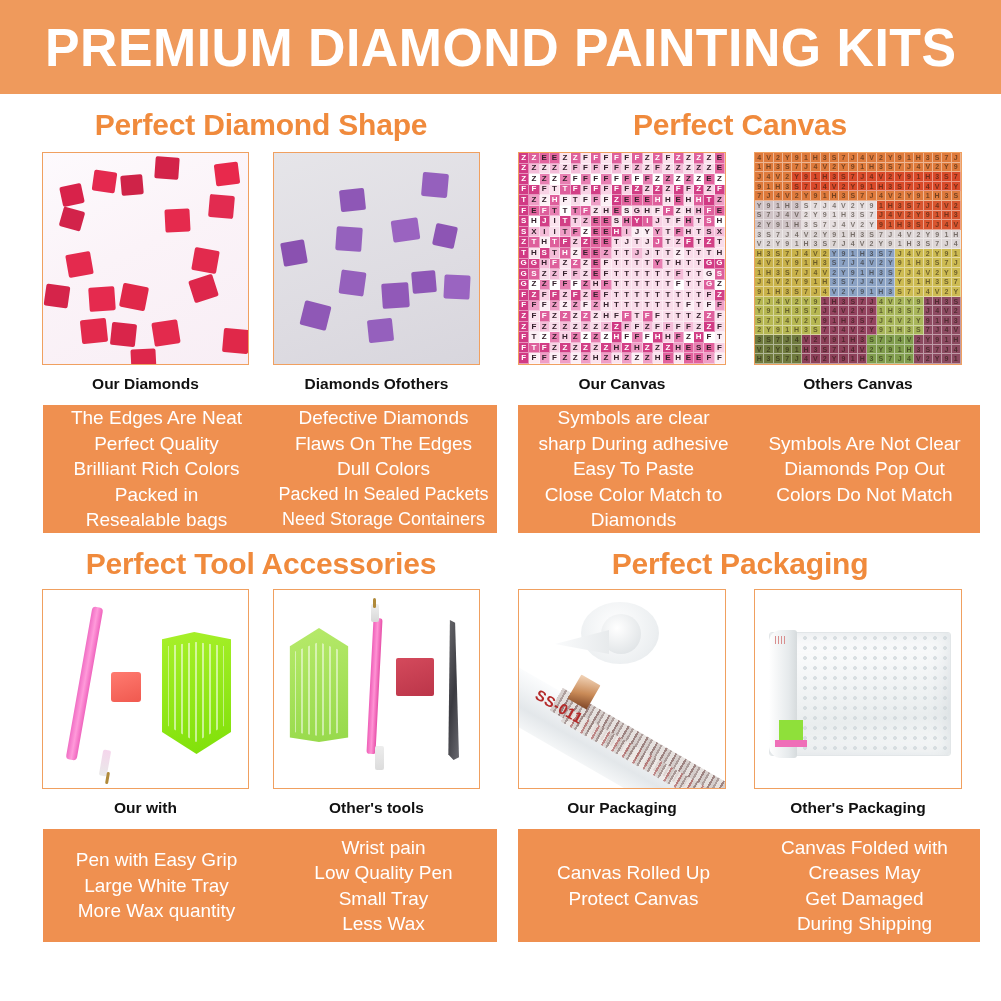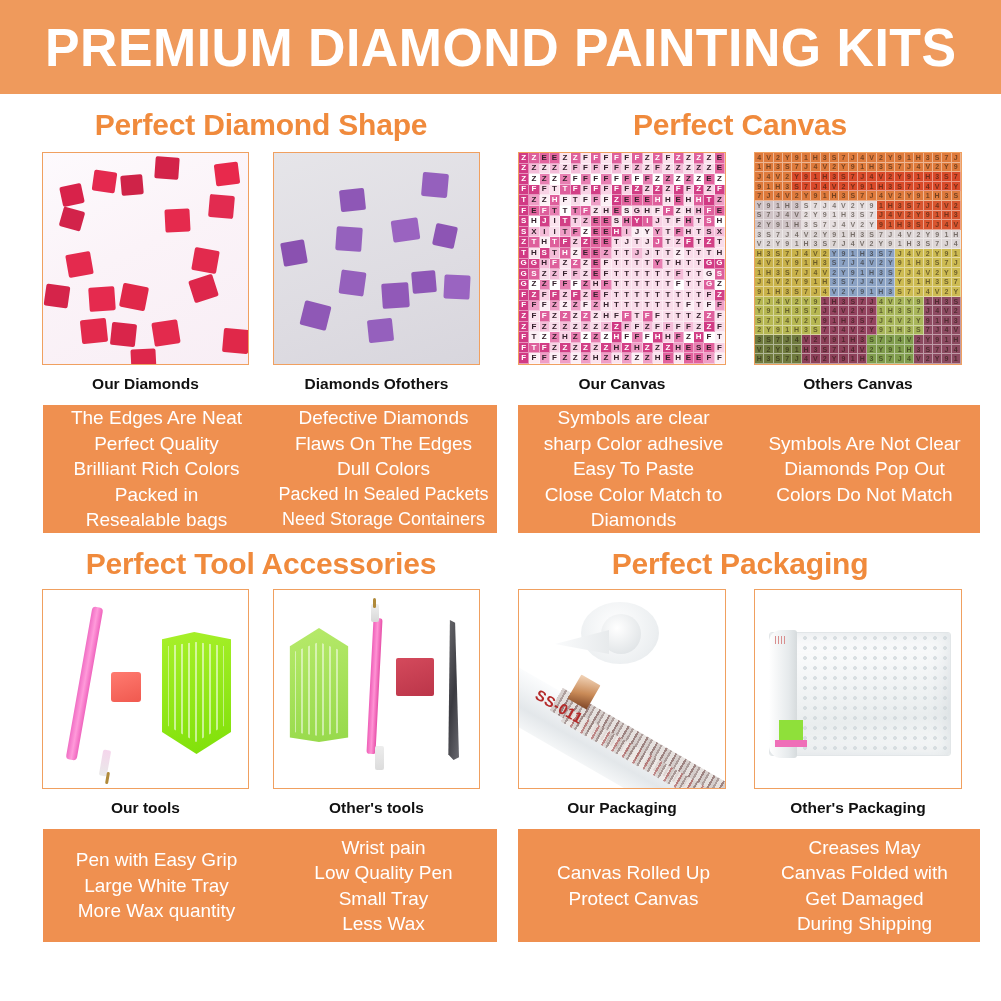--- a/index.html
+++ b/index.html
@@ -1085,21 +1085,21 @@
 
     <div class="caption-row" style="margin-top:10px; padding:0 18px;">
       <div class="caption" style="width:208px;">Our Canvas</div>
       <div style="width:28px"></div>
       <div class="caption" style="width:208px;">Others Canvas</div>
     </div>
 
     <div class="info-band" style="margin-top:12px; margin-left:18px; width:462px; height:128px;">
       <div class="info-col">
         <div>Symbols are clear</div>
-        <div>sharp Color adhesive</div>
+        <div>sharp During adhesive</div>
         <div>Easy To Paste</div>
         <div>Close Color Match to</div>
         <div>Diamonds</div>
       </div>
       <div class="info-col">
         <div>Symbols Are Not Clear</div>
         <div>Diamonds Pop Out</div>
         <div>Colors Do Not Match</div>
       </div>
     </div>
@@ -1136,21 +1136,21 @@
         <span class="pen" style="left:99px;top:8px;width:3px;height:10px;background:#b08a3a;"></span>
         <span class="pen" style="left:101px;top:156px;width:9px;height:24px;background:linear-gradient(180deg,#ededed,#dcdcdc);border-radius:2px;"></span>
 
         <span style="position:absolute;left:122px;top:68px;width:38px;height:38px;background:linear-gradient(160deg,#d44a5c,#bb3549);border-radius:2px;"></span>
 
         <span style="position:absolute;left:172px;top:30px;width:13px;height:140px;background:linear-gradient(100deg,#6e6e72,#3b3b41 55%,#6a6a70);clip-path:polygon(30% 0%,70% 2%,100% 98%,58% 100%,18% 96%);"></span>
       </div>
     </div>
 
     <div class="caption-row" style="margin-top:10px; padding:0 20px;">
-      <div class="caption" style="width:207px;">Our tools</div>
+      <div class="caption" style="width:207px;">Our with</div>
       <div style="width:24px"></div>
       <div class="caption" style="width:207px;">Other's tools</div>
     </div>
 
     <div class="info-band" style="margin-top:12px; margin-left:21px; width:454px; height:113px;">
       <div class="info-col">
         <div>Pen with Easy Grip</div>
         <div>Large White Tray</div>
         <div>More Wax quantity</div>
       </div>
@@ -1213,21 +1213,21 @@
       <div style="width:28px"></div>
       <div class="caption" style="width:208px;">Other's Packaging</div>
     </div>
 
     <div class="info-band" style="margin-top:12px; margin-left:18px; width:462px; height:113px;">
       <div class="info-col">
         <div>Canvas Rolled Up</div>
         <div>Protect Canvas</div>
       </div>
       <div class="info-col">
+        <div>Canvas Folded with</div>
         <div>Creases May</div>
-        <div>Canvas Folded with</div>
         <div>Get Damaged</div>
         <div>During Shipping</div>
       </div>
     </div>
   </div>
 
 </div>
 
 </body></html>

